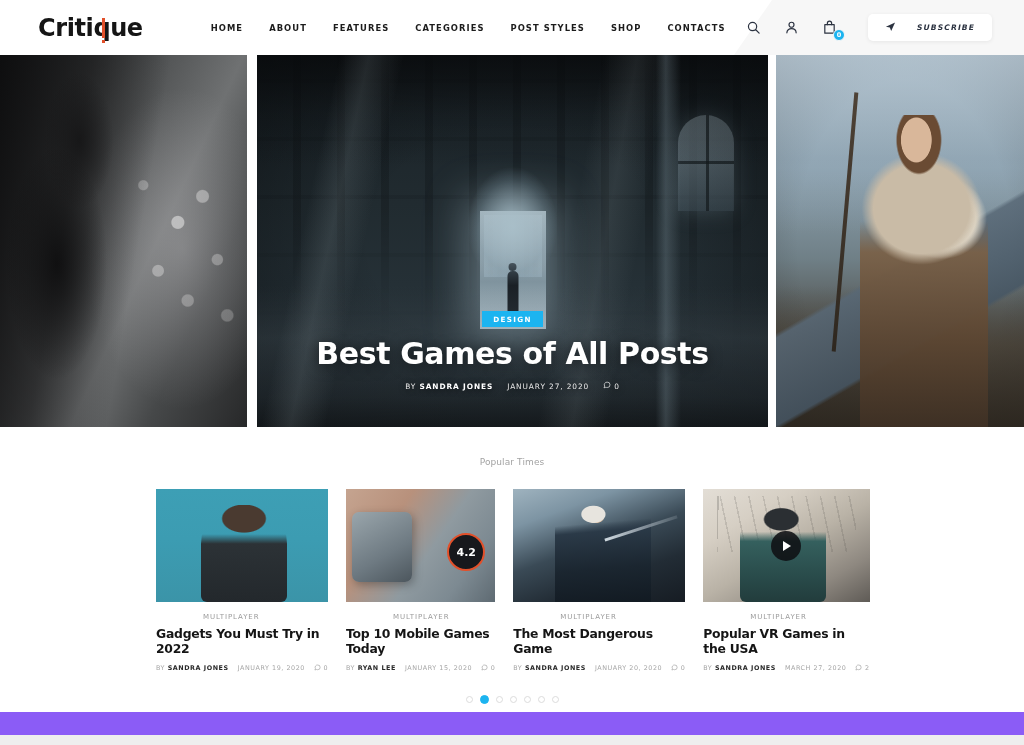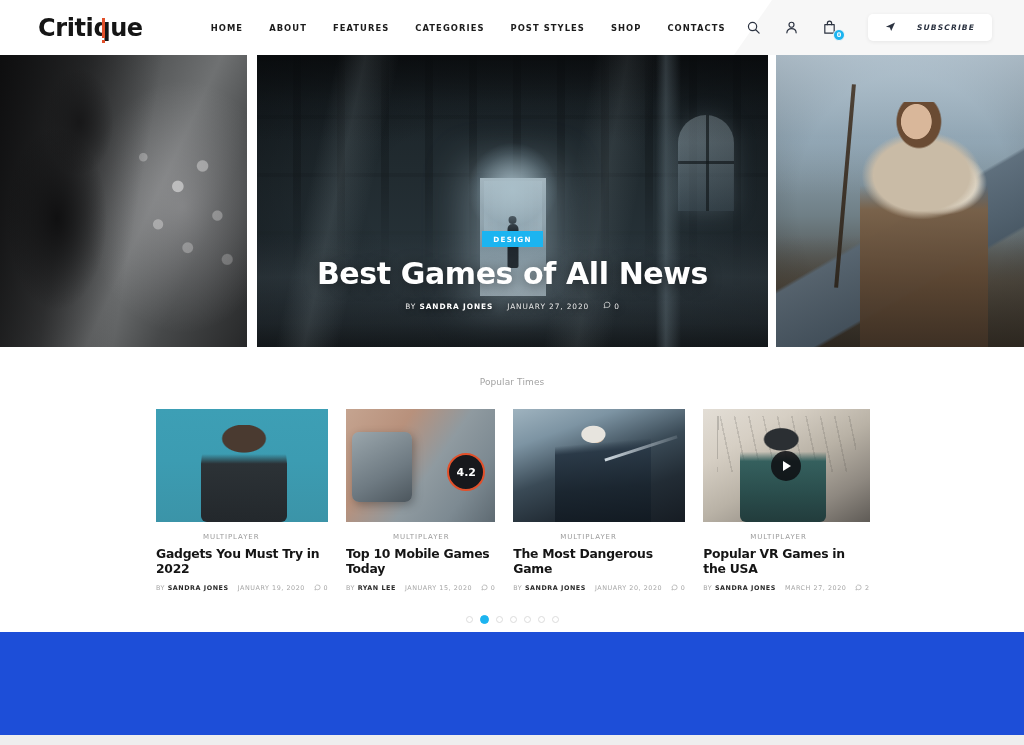--- a/index.html
+++ b/index.html
@@ -10,21 +10,21 @@
     height: 745px;
     overflow: hidden;
     background: #ffffff;
     font-family: "Liberation Sans", sans-serif;
   }
 
   .page {
     position: relative;
     width: 1024px;
     height: 745px;
-    background: #1d4ed8;
+    background: #8b5cf6;
     overflow: hidden;
   }
 
   
   .header {
     position: relative;
     height: 55px;
     background: #ffffff;
     display: flex;
     align-items: center;
@@ -153,21 +153,21 @@
     font-size: 7.6px;
     font-weight: 700;
     letter-spacing: 1.1px;
     color: #2b3240;
     text-transform: uppercase;
   }
 
   
   .hero {
     position: relative;
-    height: 292px;
+    height: 372px;
     background: #ffffff;
     display: flex;
     align-items: stretch;
     overflow: hidden;
   }
 
   .slide {
     position: relative;
     overflow: hidden;
   }
@@ -730,21 +730,21 @@
         <div class="hall-struct"></div>
         <div class="hall-building"></div>
         <div class="hall-door"></div>
         <div class="hall-figure"></div>
         <div class="hall-window"></div>
         <div class="img-hall-detail"></div>
       </div>
 
       <div class="hero-caption">
         <span class="cat-badge">DESIGN</span>
-        <h1 class="hero-title">Best Games of All News</h1>
+        <h1 class="hero-title">Best Games of All Posts</h1>
         <div class="hero-meta">
           <span>
             <span class="by">BY</span>
             <span class="author">SANDRA JONES</span>
           </span>
           <span>JANUARY 27, 2020</span>
           <span class="cm">
             <span>
               <svg width="8" height="8" viewBox="0 0 24 24" fill="none" stroke="#e8e8e8" stroke-width="2.2">
                 <path d="M21 11.5a8 8 0 0 1-8.5 8 9 9 0 0 1-3.8-.8L3 20.5l1.9-5.1A8 8 0 0 1 12.5 3.5 8 8 0 0 1 21 11.5z"></path>

